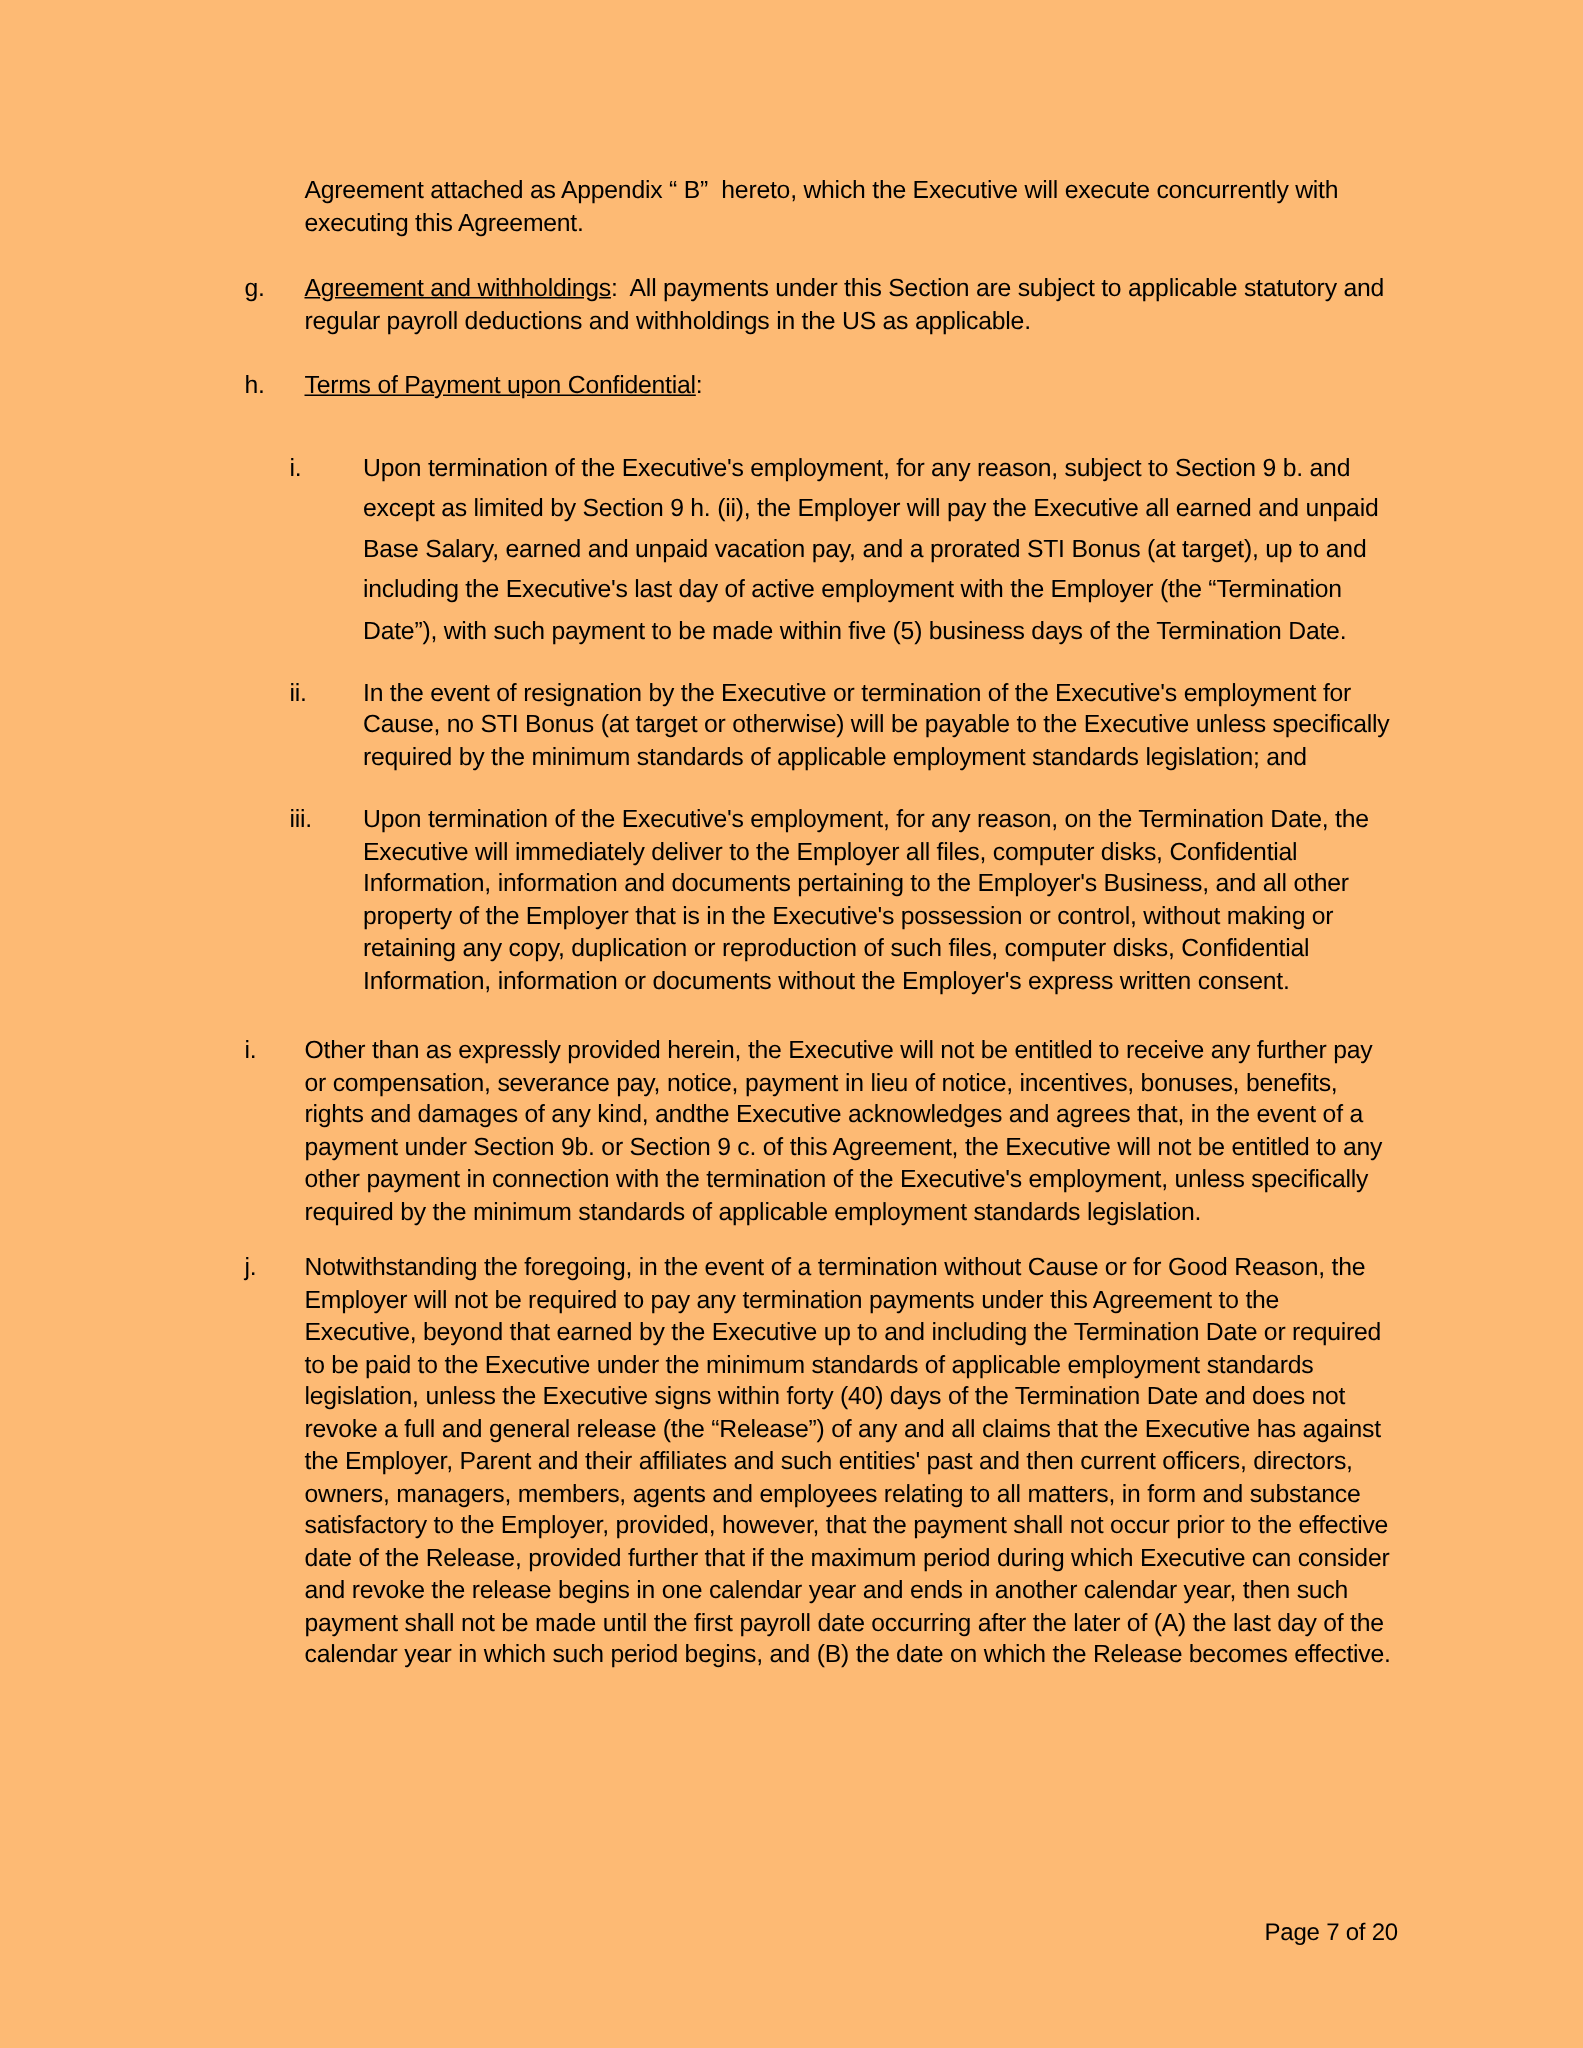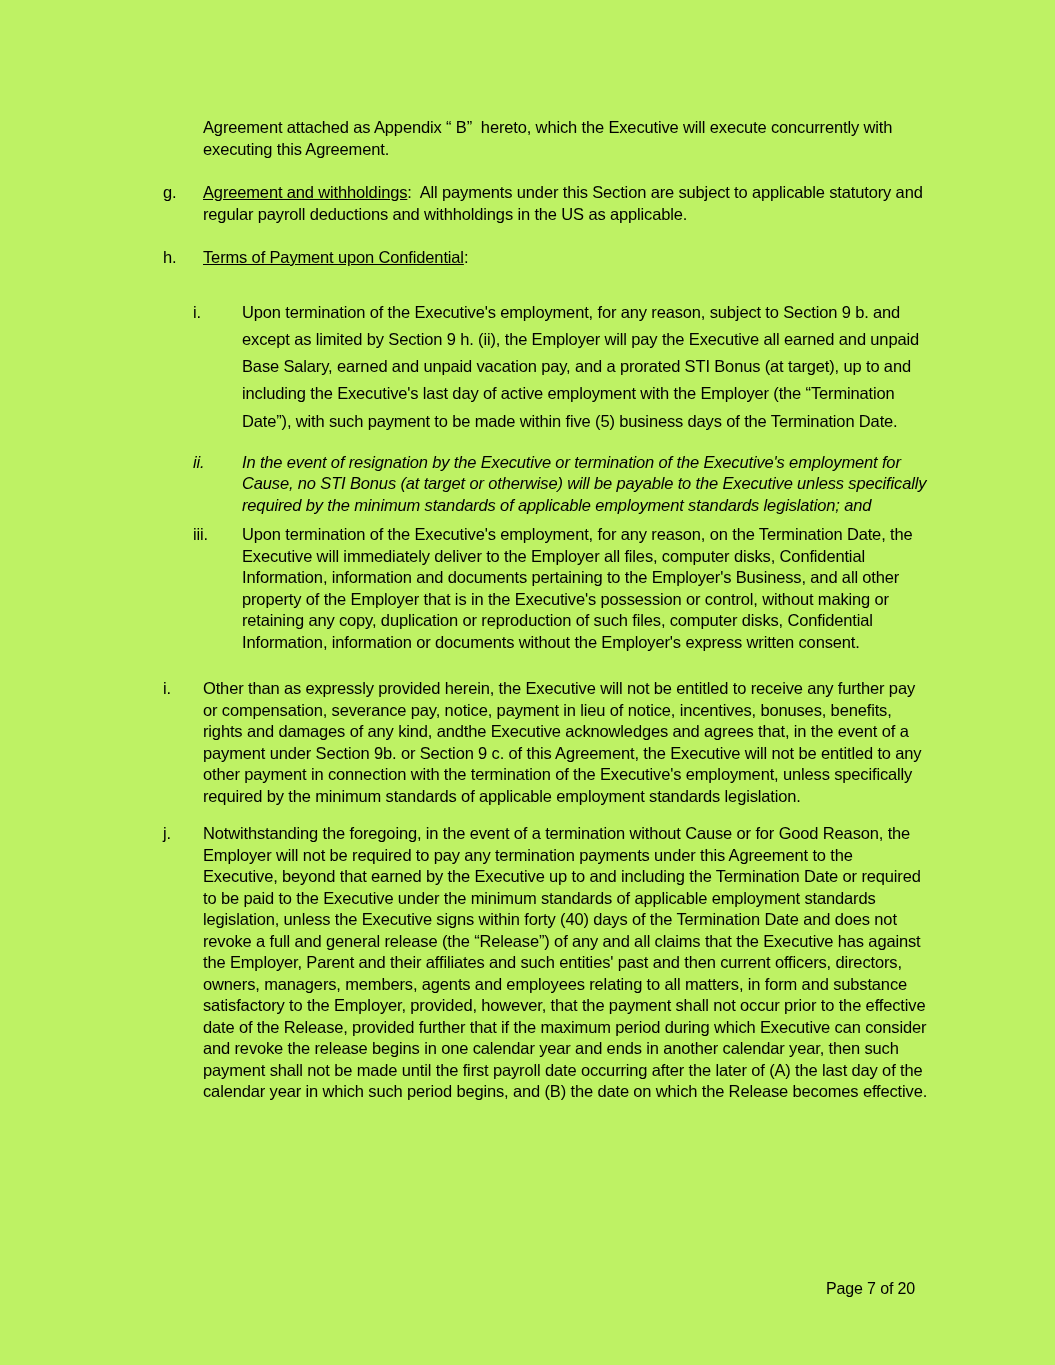--- a/index.html
+++ b/index.html
@@ -10,21 +10,21 @@
   body {
     width: 1055px;
     height: 1365px;
     font-family: "Liberation Sans", "DejaVu Sans", sans-serif;
     color: #000000;
   }
   .page {
     position: relative;
     width: 1055px;
     height: 1365px;
-    background: #bef264;
+    background: #fdba74;
     overflow: hidden;
   }
   .content {
     position: absolute;
     left: 163px;
     top: 117px;
     width: 767px;
     font-size: 16.5px;
     line-height: 21.5px;
     letter-spacing: -0.15px;
@@ -55,30 +55,30 @@
   .sub > .body {
     flex: 1;
     white-space: pre-wrap;
   }
   .spaced {
     line-height: 27.3px;
   }
   .mb-g   { margin-bottom: 22px; }
   .mb-h   { margin-bottom: 30px; }
   .mb-s1  { margin-bottom: 17px; }
-  .mb-s2  { margin-bottom: 8px; font-style: italic; }
+  .mb-s2  { margin-bottom: 20px; }
   .mb-s3  { margin-bottom: 25px; }
   .mb-i   { margin-bottom: 16px; }
   .u {
     text-decoration: underline;
   }
   .footer {
     position: absolute;
     top: 1279px;
-    right: 140px;
+    right: 123px;
     font-size: 16px;
     line-height: 20px;
     letter-spacing: -0.15px;
   }
 </style>
 </head>
 <body>
 
 <div class="page">
   <div class="content">

